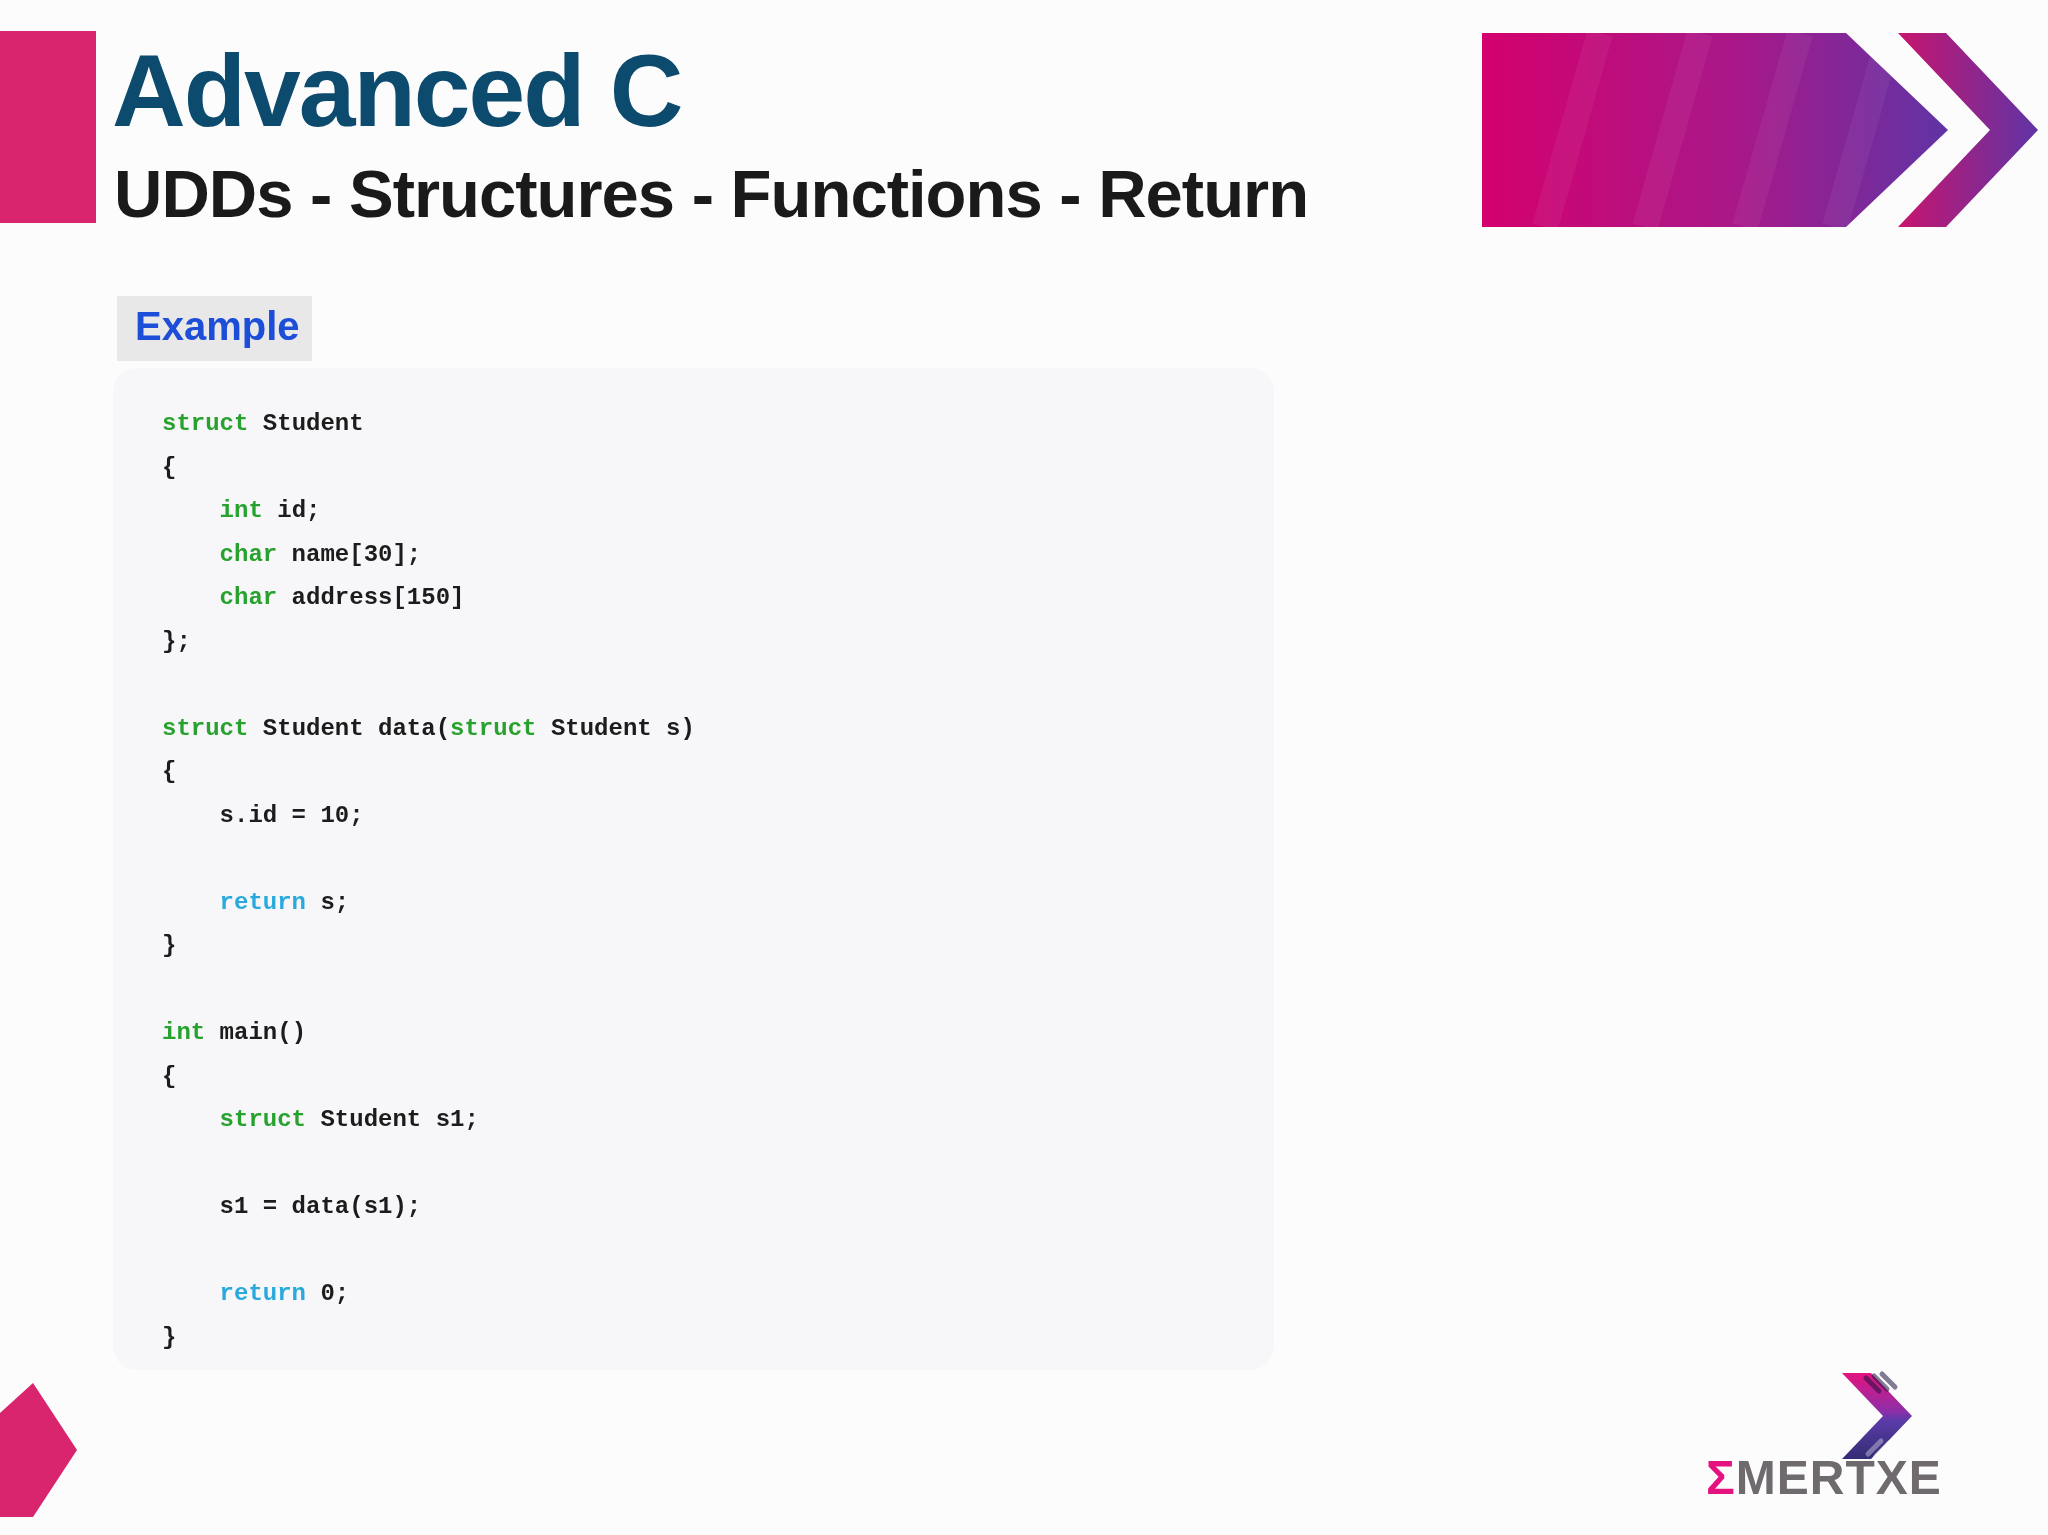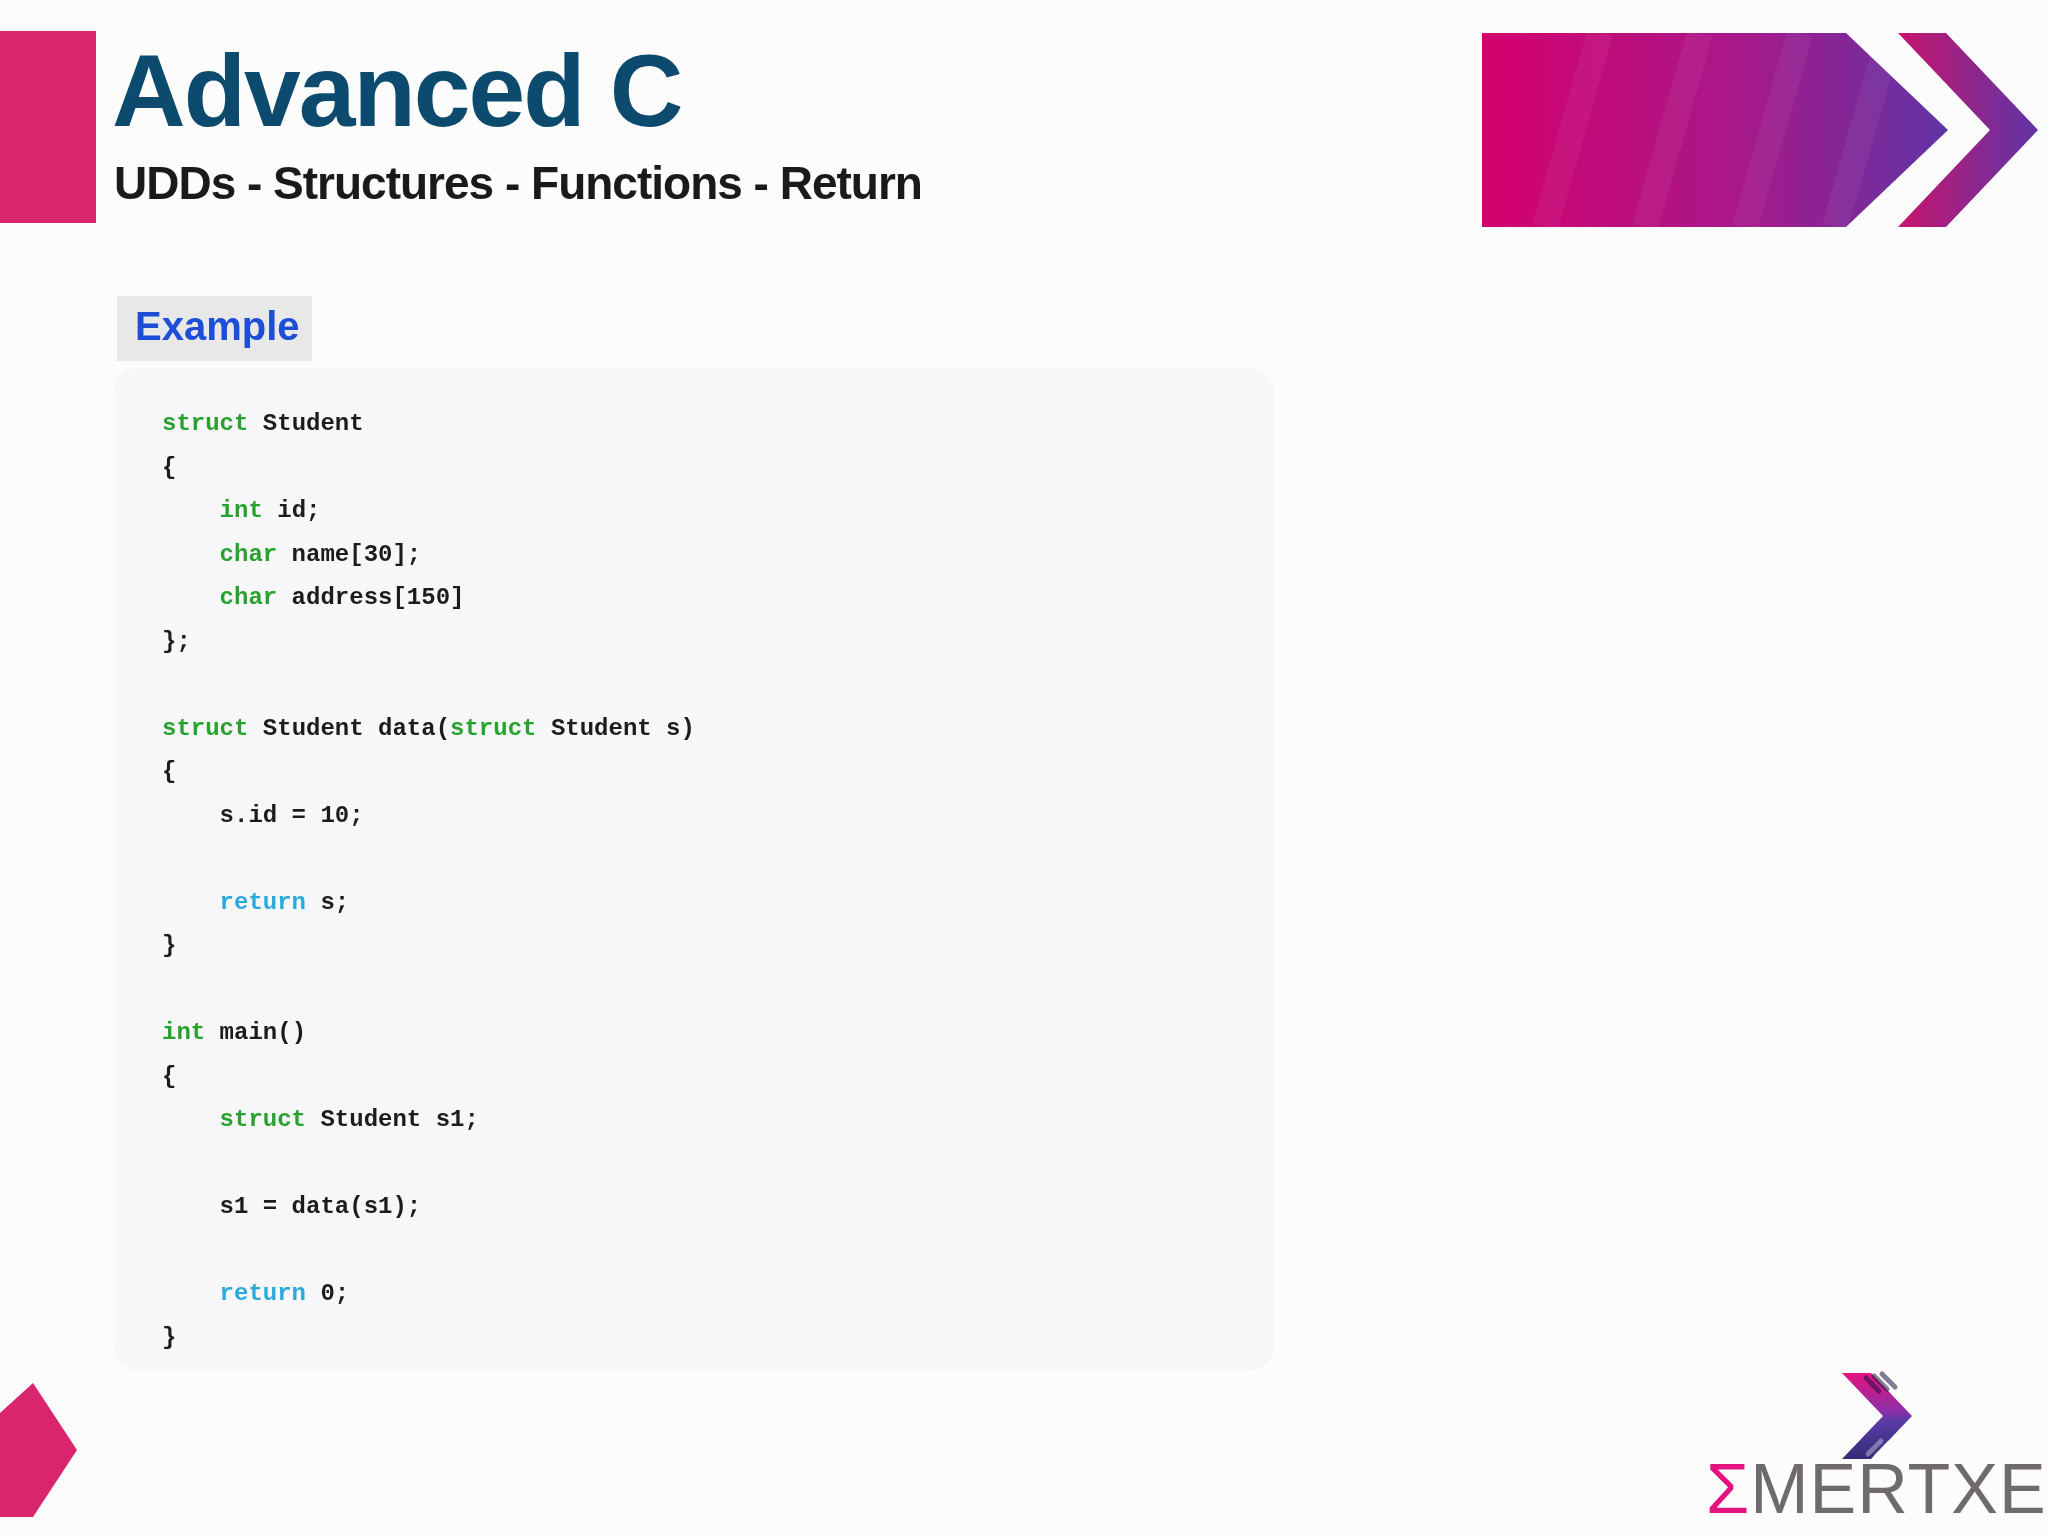--- a/index.html
+++ b/index.html
@@ -13,21 +13,21 @@
     position:absolute;left:0;top:31px;width:96px;height:192px;
     background:#D9246E;
   }
   .title{
     position:absolute;left:112px;top:40px;
     font-size:102px;font-weight:700;letter-spacing:-2px;color:#0c4a6e;
     line-height:1.0;
   }
   .subtitle{
     position:absolute;left:114px;top:160px;
-    font-size:46px;font-weight:600;letter-spacing:-1px;color:#1A1A1A;
+    font-size:67px;font-weight:600;letter-spacing:-1px;color:#1A1A1A;
     line-height:1.0;
     text-align:center;
   }
   .deco-svg{
     position:absolute;left:0;top:0;width:2048px;height:1535px;
     pointer-events:none;
   }
   
   .example-label{
     position:absolute;left:117px;top:296px;
@@ -47,21 +47,21 @@
     white-space:pre;color:#1C1C1C;
   }
   .code-line{height:43.5px;}
   
   .logo{
     position:absolute;left:1700px;top:1368px;width:336px;height:150px;
   }
   .logo-emblem{position:absolute;left:0;top:0;}
   .logo-text{
     position:absolute;left:6px;top:86px;
-    font-size:70px;font-weight:400;letter-spacing:1px;
+    font-size:48px;font-weight:700;letter-spacing:1px;
     color:#6E6A6E;white-space:nowrap;line-height:1.0;
   }
   .logo-text .sigma{color:#E5137F;}
 </style>
 </head>
 <body>
 
 <div class="pink-block"></div>
 
 <div class="title">Advanced C</div>

